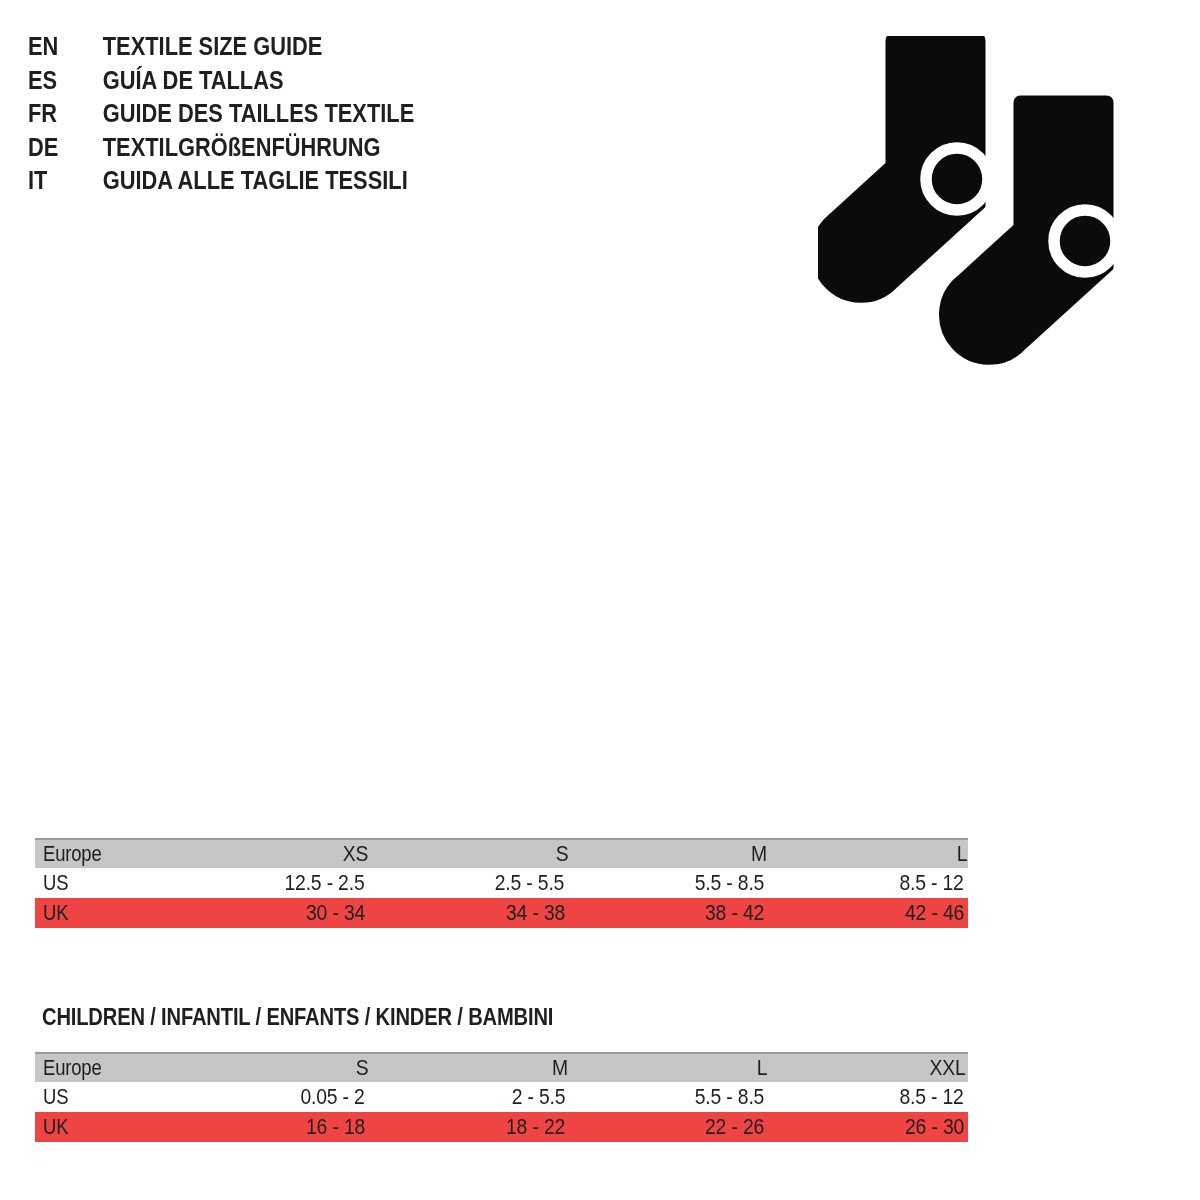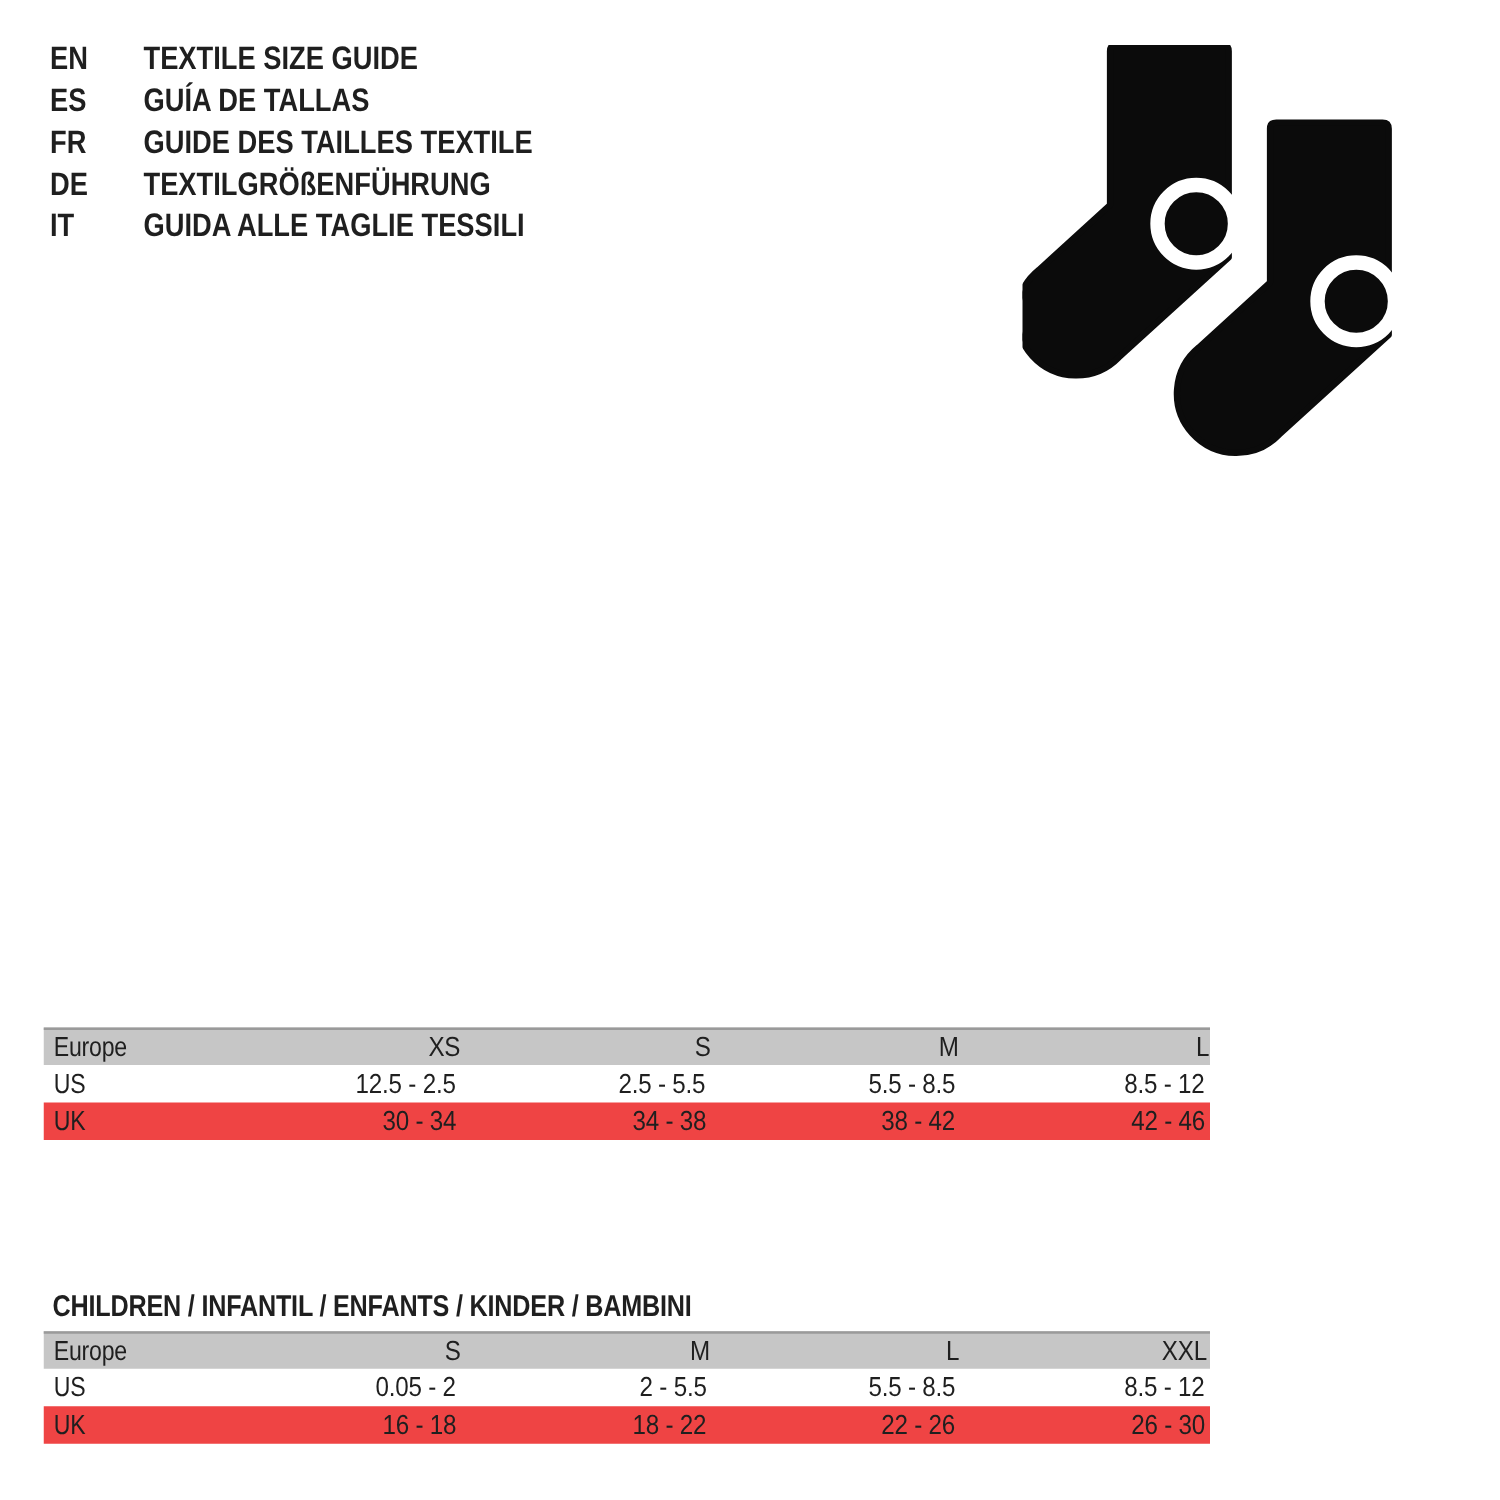--- a/index.html
+++ b/index.html
@@ -8,36 +8,36 @@
     font-family:"Liberation Sans",sans-serif;color:#1f1f1f;overflow:hidden;
     -webkit-font-smoothing:antialiased;
   }
   .page{position:absolute;inset:0;}
 
   
   .cnd{display:inline-block;transform:scaleX(0.84);transform-origin:0 50%;white-space:nowrap;letter-spacing:-0.2px;}
   .cndc{display:inline-block;transform:scaleX(0.88);transform-origin:50% 50%;white-space:nowrap;letter-spacing:-0.2px;}
 
   
-  .lang-block{position:absolute;left:40px;top:30px;}
+  .lang-block{position:absolute;left:28px;top:30px;}
   .lang-row{display:flex;line-height:33.6px;font-size:26px;font-weight:700;transform:scaleX(0.84);transform-origin:0 0;}
   .lang-code{width:89px;}
   .lang-label{white-space:nowrap;}
 
   
   .category{position:absolute;left:42px;top:222px;font-size:27px;font-weight:700;line-height:30px;}
 
   
   .socks-svg{position:absolute;left:818px;top:36px;}
 
   
   .size-table{position:absolute;left:35px;width:933px;}
   .tbl-title{margin:0 0 0 7px;height:32px;font-size:24px;font-weight:700;line-height:25px;}
   .tr{display:flex;align-items:center;font-size:22px;}
-  .tr.th{background:#c6c6c6;border-top:2px solid #9a9a9a;height:28px;}
+  .tr.th{background:#c6c6c6;border-top:2px solid #9a9a9a;height:28px;margin-top:16px;}
   .tr.data{height:30px;gap:32px;}
   .tr.alt{background:#ef4444;}
   .c{flex:1;text-align:right;}
   .c0{flex:0 0 135px;text-align:left;padding-left:8px;box-sizing:border-box;}
 </style>
 </head>
 <body>
 
 <div class="page">
 
@@ -96,21 +96,21 @@
       <div class="tr data alt">
         <div class="c c0"><span class="cnd">UK</span></div>
         <div class="c"><span class="cndc">30 - 34</span></div>
         <div class="c"><span class="cndc">34 - 38</span></div>
         <div class="c"><span class="cndc">38 - 42</span></div>
         <div class="c"><span class="cndc">42 - 46</span></div>
       </div>
     </div>
   </section>
 
-  <section class="size-table" style="top:1033px">
+  <section class="size-table" style="top:1004px">
     <h2 class="tbl-title">
       <span class="cnd">CHILDREN / INFANTIL / ENFANTS / KINDER / BAMBINI</span>
     </h2>
     <div class="tbl">
       <div class="tr th">
         <div class="c c0"><span class="cnd">Europe</span></div>
         <div class="c"><span class="cndc">S</span></div>
         <div class="c"><span class="cndc">M</span></div>
         <div class="c"><span class="cndc">L</span></div>
         <div class="c"><span class="cndc">XXL</span></div>

